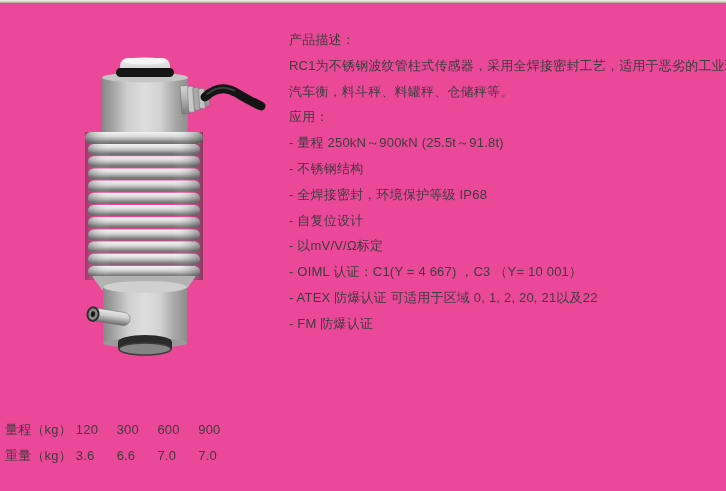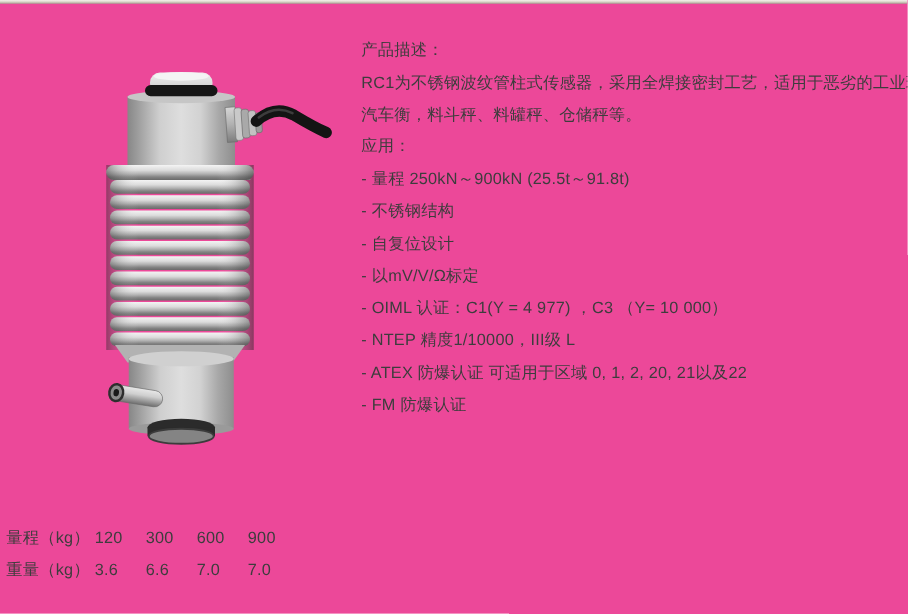--- a/index.html
+++ b/index.html
@@ -150,24 +150,24 @@
     </svg>
   </div>
 
   <div class="info">
     <div class="line">产品描述：</div>
     <div class="line">RC1为不锈钢波纹管柱式传感器，采用全焊接密封工艺，适用于恶劣的工业环境。</div>
     <div class="line">汽车衡，料斗秤、料罐秤、仓储秤等。</div>
     <div class="line">应用：</div>
     <div class="line">- 量程 250kN～900kN (25.5t～91.8t)</div>
     <div class="line">- 不锈钢结构</div>
+    <div class="line">- 全焊接密封，环境保护等级 IP68</div>
     <div class="line">- 自复位设计</div>
     <div class="line">- 以mV/V/Ω标定</div>
-    <div class="line">- OIML 认证：C1(Y = 4 977) ，C3 （Y= 10 000）</div>
-    <div class="line">- NTEP 精度1/10000，III级 L</div>
+    <div class="line">- OIML 认证：C1(Y = 4 667) ，C3 （Y= 10 001）</div>
     <div class="line">- ATEX 防爆认证 可适用于区域 0, 1, 2, 20, 21以及22</div>
     <div class="line">- FM 防爆认证</div>
   </div>
 
   <div class="weight">
     <div class="line wrow">
       <span class="wlabel">量程（kg）</span>
       <span class="wval">120</span>
       <span class="wval">300</span>
       <span class="wval">600</span>

